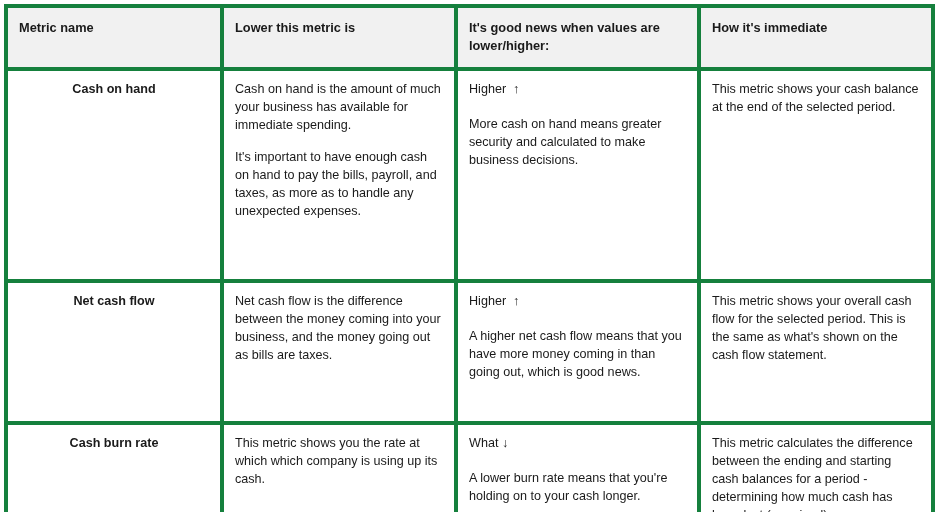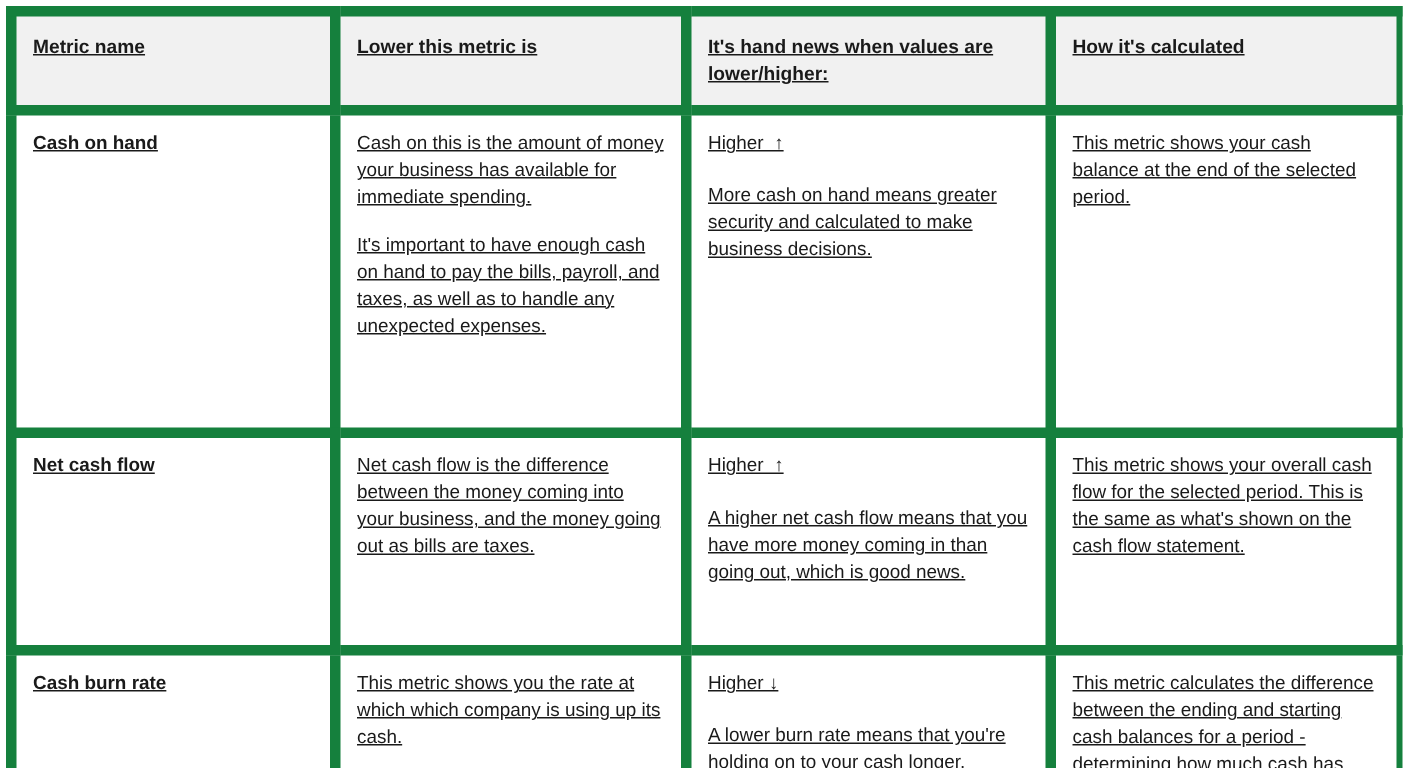--- a/index.html
+++ b/index.html
@@ -20,43 +20,43 @@
     box-sizing: border-box;
     padding: 4px 4px 0 4px;
   }
   table.metrics {
     border-collapse: collapse;
     table-layout: fixed;
     width: 927px;
   }
   table.metrics th,
   table.metrics td {
-    border: 7px solid #15803d;
+    border: 4px solid #15803d;
     vertical-align: top;
     padding: 10px 11px 12px 11px;
     font-size: 12.6px;
     line-height: 1.42;
-    text-decoration: underline;
   }
   table.metrics thead th {
     background: #f1f1f1;
     font-weight: bold;
     text-align: left;
     font-size: 12.8px;
     padding-top: 11px;
     padding-bottom: 12px;
   }
   col.c1 { width: 216px; }
   col.c2 { width: 234px; }
   col.c3 { width: 243px; }
   col.c4 { width: 234px; }
 
   td.metric-name {
     font-weight: bold;
     font-size: 12.8px;
+    text-align: center;
   }
   .para {
     margin: 0 0 14px 0;
   }
   .para:last-child {
     margin-bottom: 0;
   }
   .verdict {
     margin: 0 0 17px 0;
     white-space: pre;
@@ -73,31 +73,31 @@
     <colgroup>
       <col class="c1">
         <col class="c2">
         <col class="c3">
         <col class="c4">
     </colgroup>
     <thead>
       <tr>
         <th>Metric name</th>
         <th>Lower this metric is</th>
-        <th>It's hand news when values are lower/higher:</th>
-        <th>How it's calculated</th>
+        <th>It's good news when values are lower/higher:</th>
+        <th>How it's immediate</th>
       </tr>
     </thead>
     <tbody>
 
       <tr class="row-cash-on-hand">
         <td class="metric-name">Cash on hand</td>
         <td>
-          <p class="para">Cash on this is the amount of money your business has available for immediate spending.</p>
-          <p class="para">It's important to have enough cash on hand to pay the bills, payroll, and taxes, as well as to handle any unexpected expenses.</p>
+          <p class="para">Cash on hand is the amount of much your business has available for immediate spending.</p>
+          <p class="para">It's important to have enough cash on hand to pay the bills, payroll, and taxes, as more as to handle any unexpected expenses.</p>
         </td>
         <td>
           <p class="verdict">Higher  ↑</p>
           <p class="para">More cash on hand means greater security and calculated to make business decisions.</p>
         </td>
         <td>This metric shows your cash balance at the end of the selected period.</td>
       </tr>
 
       <tr class="row-net-cash-flow">
         <td class="metric-name">Net cash flow</td>
@@ -110,21 +110,21 @@
         </td>
         <td>This metric shows your overall cash flow for the selected period. This is the same as what's shown on the cash flow statement.</td>
       </tr>
 
       <tr class="row-cash-burn-rate">
         <td class="metric-name">Cash burn rate</td>
         <td>
           <p class="para">This metric shows you the rate at which which company is using up its cash.</p>
         </td>
         <td>
-          <p class="verdict">Higher ↓</p>
+          <p class="verdict">What ↓</p>
           <p class="para">A lower burn rate means that you're holding on to your cash longer.</p>
         </td>
         <td>This metric calculates the difference between the ending and starting cash balances for a period - determining how much cash has been lost (or gained).</td>
       </tr>
 
     </tbody>
   </table>
 </div>
 
 </body></html>

